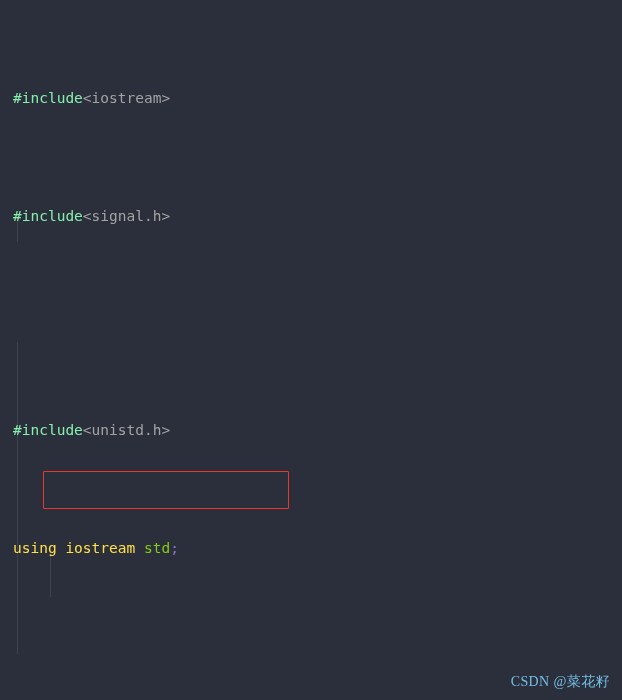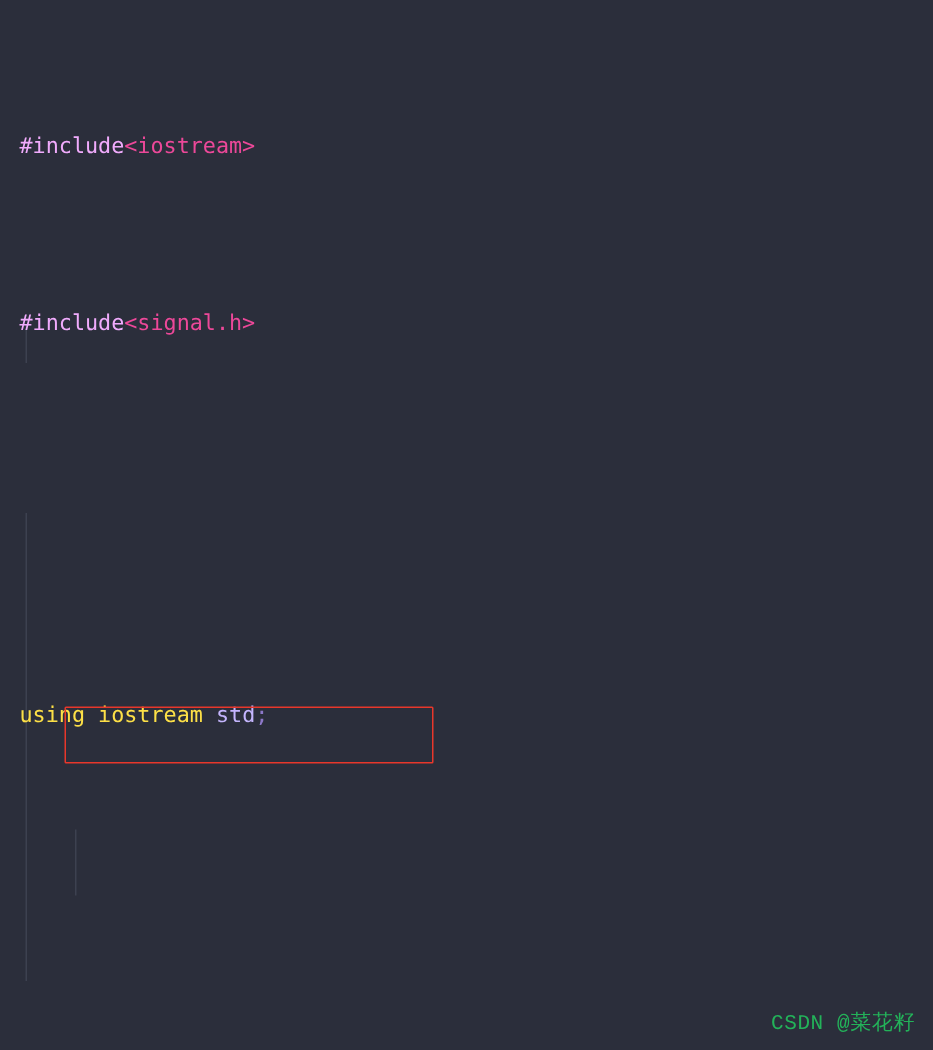--- a/index.html
+++ b/index.html
@@ -33,24 +33,24 @@
     letter-spacing: 0px;
   }
 
   .line {
     height: 23.7px;
     padding-left: 13px;
     white-space: pre;
   }
 
   
-  .t-pp        { color: #f0abfc; }            
-  .t-header    { color: #ec4899; }            
+  .t-pp        { color: #86efac; }            
+  .t-header    { color: #a3a3a3; }            
   .t-kw        { color: #fde047; }            
-  .t-ns        { color: #c4b5fd; }            
+  .t-ns        { color: #84cc16; }            
   .t-punct     { color: #8d78c9; }
   .t-plain     { color: #abb2bf; }
 
   
   .guide {
     position: absolute;
     width: 1px;
     background: #3d4150;
   }
 
@@ -61,22 +61,22 @@
     border-radius: 1px;
     pointer-events: none;
     background: transparent;
   }
 
   
   .watermark {
     position: absolute;
     right: 12px;
     bottom: 9px;
-    color: #22c55e;
-    font-family: Liberation Mono, monospace;
+    color: #7dd3fc;
+    font-family: Liberation Serif, serif;
     font-size: 14px;
     letter-spacing: 0.4px;
     opacity: 0.88;
     margin-left: 16px;
   }
 
   
   .clip-top {
     position: absolute;
     left: 0;
@@ -107,20 +107,21 @@
     <div class="line"><span class="t-pp">#include</span><span class="t-header">&lt;iostream&gt;</span></div>
 
     
     <div class="line"><span class="t-pp">#include</span><span class="t-header">&lt;signal.h&gt;</span></div>
 
     
 
     
 
     
+    <div class="line"><span class="t-pp">#include</span><span class="t-header">&lt;unistd.h&gt;</span></div>
 
     
     <div class="line"><span class="t-kw">using</span><span class="t-plain"> </span><span class="t-kw">iostream</span><span class="t-plain"> </span><span class="t-ns">std</span><span class="t-punct">;</span></div>
 
     
     
 
     
     
 

